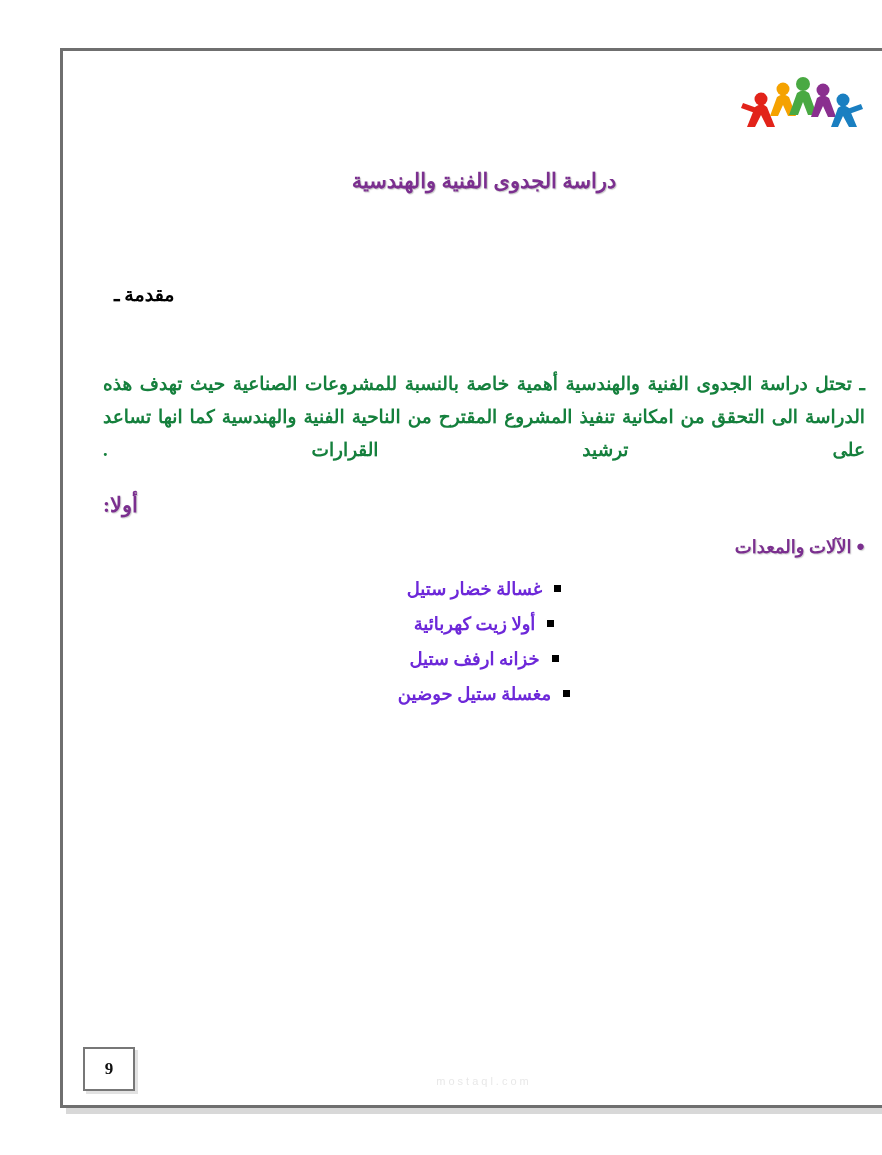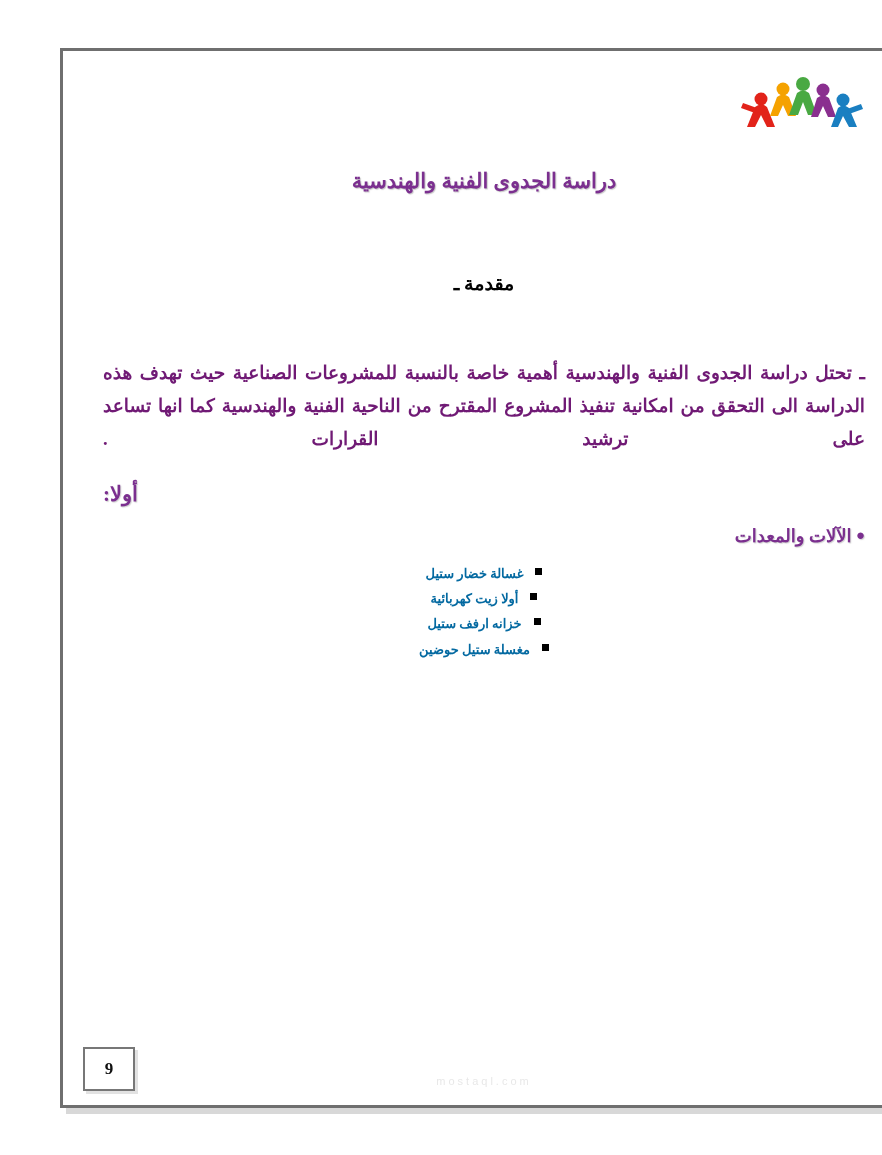--- a/index.html
+++ b/index.html
@@ -52,36 +52,36 @@
     text-align: center;
     color: #7b2f8f;
     font-size: 21px;
     font-weight: bold;
     font-family: "Liberation Serif", serif;
     text-shadow: 1px 1px 1px rgba(160,160,160,0.6);
     letter-spacing: 0px;
   }
 
   .intro-heading {
-    margin: 0;
+    margin: 11px;
     padding-top: 78px;
-    text-align: center;
+    text-align: left;
     color: #000000;
     font-size: 19px;
     font-weight: bold;
     font-family: "Liberation Serif", serif;
   }
 
   .body-block {
     margin-top: 62px;
   }
 
   p.para {
     margin: 0 0 20px 0;
-    color: #701a75;
+    color: #15803d;
     font-size: 18.5px;
     font-weight: bold;
     line-height: 1.78;
     text-align: justify;
     text-align-last: justify;
     font-family: "Liberation Serif", serif;
   }
   p.para.last-right {
     text-align-last: right;
   }
@@ -110,22 +110,22 @@
     vertical-align: 2px;
   }
 
   ul.equip {
     list-style: none;
     margin: 14px 0 0 0;
     padding: 0;
     text-align: center;
   }
   ul.equip li {
-    color: #0369a1;
-    font-size: 13px;
+    color: #6d28d9;
+    font-size: 18px;
     font-weight: bold;
     font-family: "Liberation Serif", serif;
     line-height: 1.95;
     display: block;
   }
   ul.equip li .marker {
     display: inline-block;
     width: 7px;
     height: 7px;
     background: #000;

